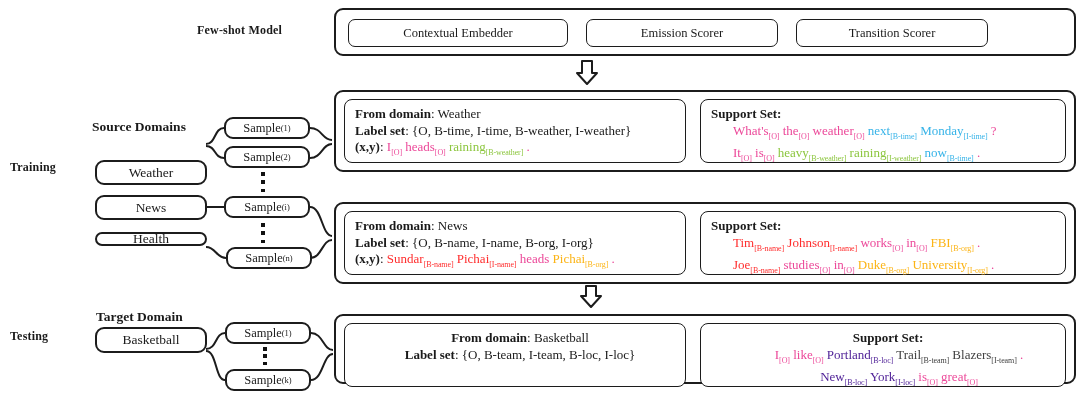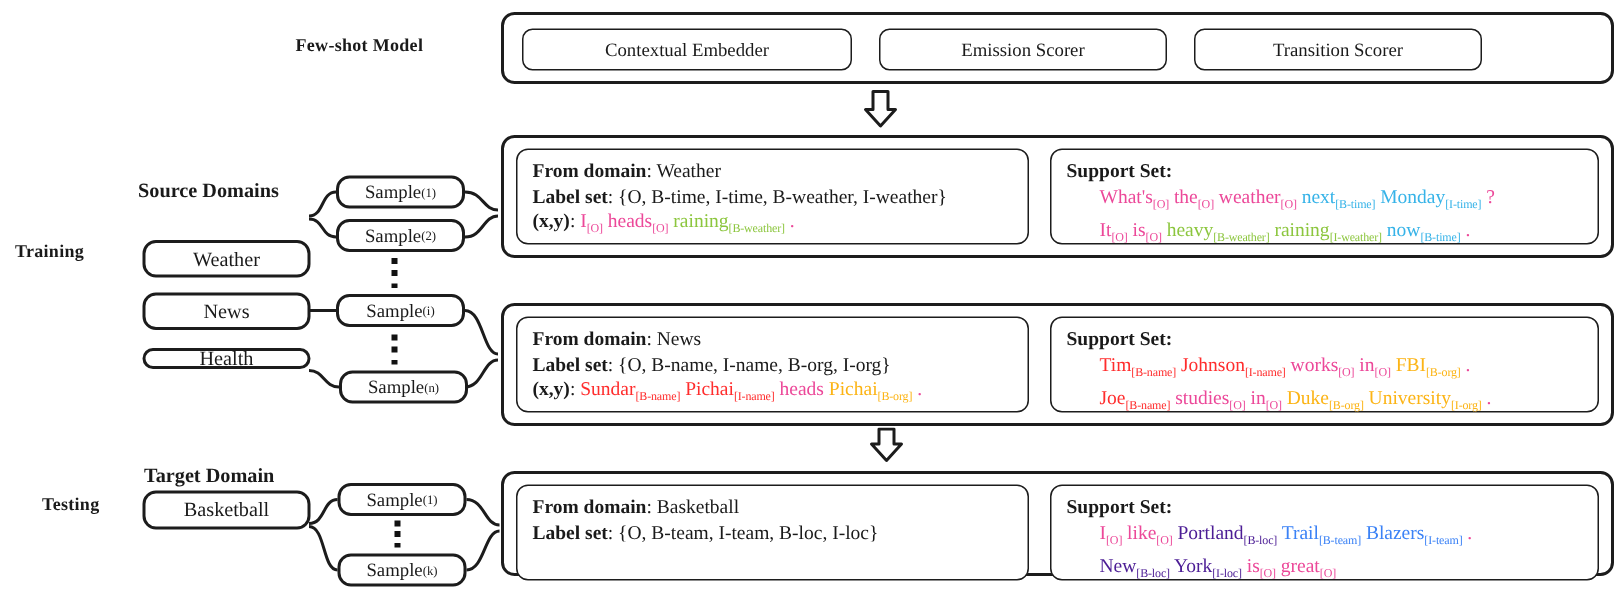--- a/index.html
+++ b/index.html
@@ -85,21 +85,21 @@
   .ind{padding-left:22px;}
 
   
   .tok{white-space:nowrap;}
   .tok sub{font-size:8px;letter-spacing:-0.1px;}
   .c-o{color:#ec4899;}
   .c-green{color:#8cc63e;}
   .c-blue{color:#36b3e8;}
   .c-red{color:#ff2d2d;}
   .c-orange{color:#fcb415;}
-  .c-purple{color:#3b82f6;}
+  .c-purple{color:#404040;}
   .c-blue2{color:#4c1d95;}
 
   
   .arrow{position:absolute;}
 </style>
 </head>
 <body>
 
 <div class="stage">
 
@@ -121,21 +121,21 @@
 
       <path d="M206,349 C217,349 215,333 225,333"></path>
       <path d="M206,351 C217,351 215,380 225,380"></path>
 
       <path d="M311,333 C323,333 323,350 333,350"></path>
       <path d="M311,380 C323,380 323,354 333,354"></path>
     </g>
   </svg>
 
   <div class="stage-label" style="left:10px;top:160px;">Training</div>
-  <div class="stage-label" style="left:28px;top:329px;">Testing</div>
+  <div class="stage-label" style="left:10px;top:329px;">Testing</div>
 
   <div class="group-title" style="left:92px;top:119px;">Source Domains</div>
   <div class="group-title" style="left:96px;top:309px;">Target Domain</div>
 
   <div class="stage-label" style="left:197px;top:23px;">Few-shot Model</div>
 
   <div class="rbox model-outer">
     <div class="rbox thin model-cell" style="left:12px;width:220px;">
       <span>Contextual Embedder</span>
     </div>
@@ -241,21 +241,21 @@
         <span class="b">(x,y)</span><span>: </span><span class="toks"><span class="tok c-red"><span>Sundar</span><sub>[B-name]</sub></span> <span class="tok c-red"><span>Pichai</span><sub>[I-name]</sub></span> <span class="tok c-o"><span>heads</span></span> <span class="tok c-orange"><span>Pichai</span><sub>[B-org]</sub></span> <span class="tok c-o"><span>.</span></span></span>
       </div>
     </div>
     <div class="rbox thin row-inner" style="left:364px;top:7px;width:366px;height:64px;">
       <div class="ln b">Support Set:</div>
       <div class="ln ind"><span class="tok c-red"><span>Tim</span><sub>[B-name]</sub></span> <span class="tok c-red"><span>Johnson</span><sub>[I-name]</sub></span> <span class="tok c-o"><span>works</span><sub>[O]</sub></span> <span class="tok c-o"><span>in</span><sub>[O]</sub></span> <span class="tok c-orange"><span>FBI</span><sub>[B-org]</sub></span> <span class="tok c-o"><span>.</span></span></div>
       <div class="ln ind"><span class="tok c-red"><span>Joe</span><sub>[B-name]</sub></span> <span class="tok c-o"><span>studies</span><sub>[O]</sub></span> <span class="tok c-o"><span>in</span><sub>[O]</sub></span> <span class="tok c-orange"><span>Duke</span><sub>[B-org]</sub></span> <span class="tok c-orange"><span>University</span><sub>[I-org]</sub></span> <span class="tok c-o"><span>.</span></span></div>
     </div>
   </div>
 
-  <div class="rbox row-outer" style="top:314px;height:70px;">
+  <div class="rbox row-outer" style="top:314px;height:70px;text-align:center;">
     <div class="rbox thin row-inner" style="left:8px;top:7px;width:342px;height:64px;">
       <div class="ln">
         <span class="b">From domain</span><span>: </span><span>Basketball</span>
       </div>
       <div class="ln">
         <span class="b">Label set</span><span>: </span><span>{O, B-team, I-team, B-loc, I-loc}</span>
       </div>
     </div>
     <div class="rbox thin row-inner" style="left:364px;top:7px;width:366px;height:64px;">
       <div class="ln b">Support Set:</div>

